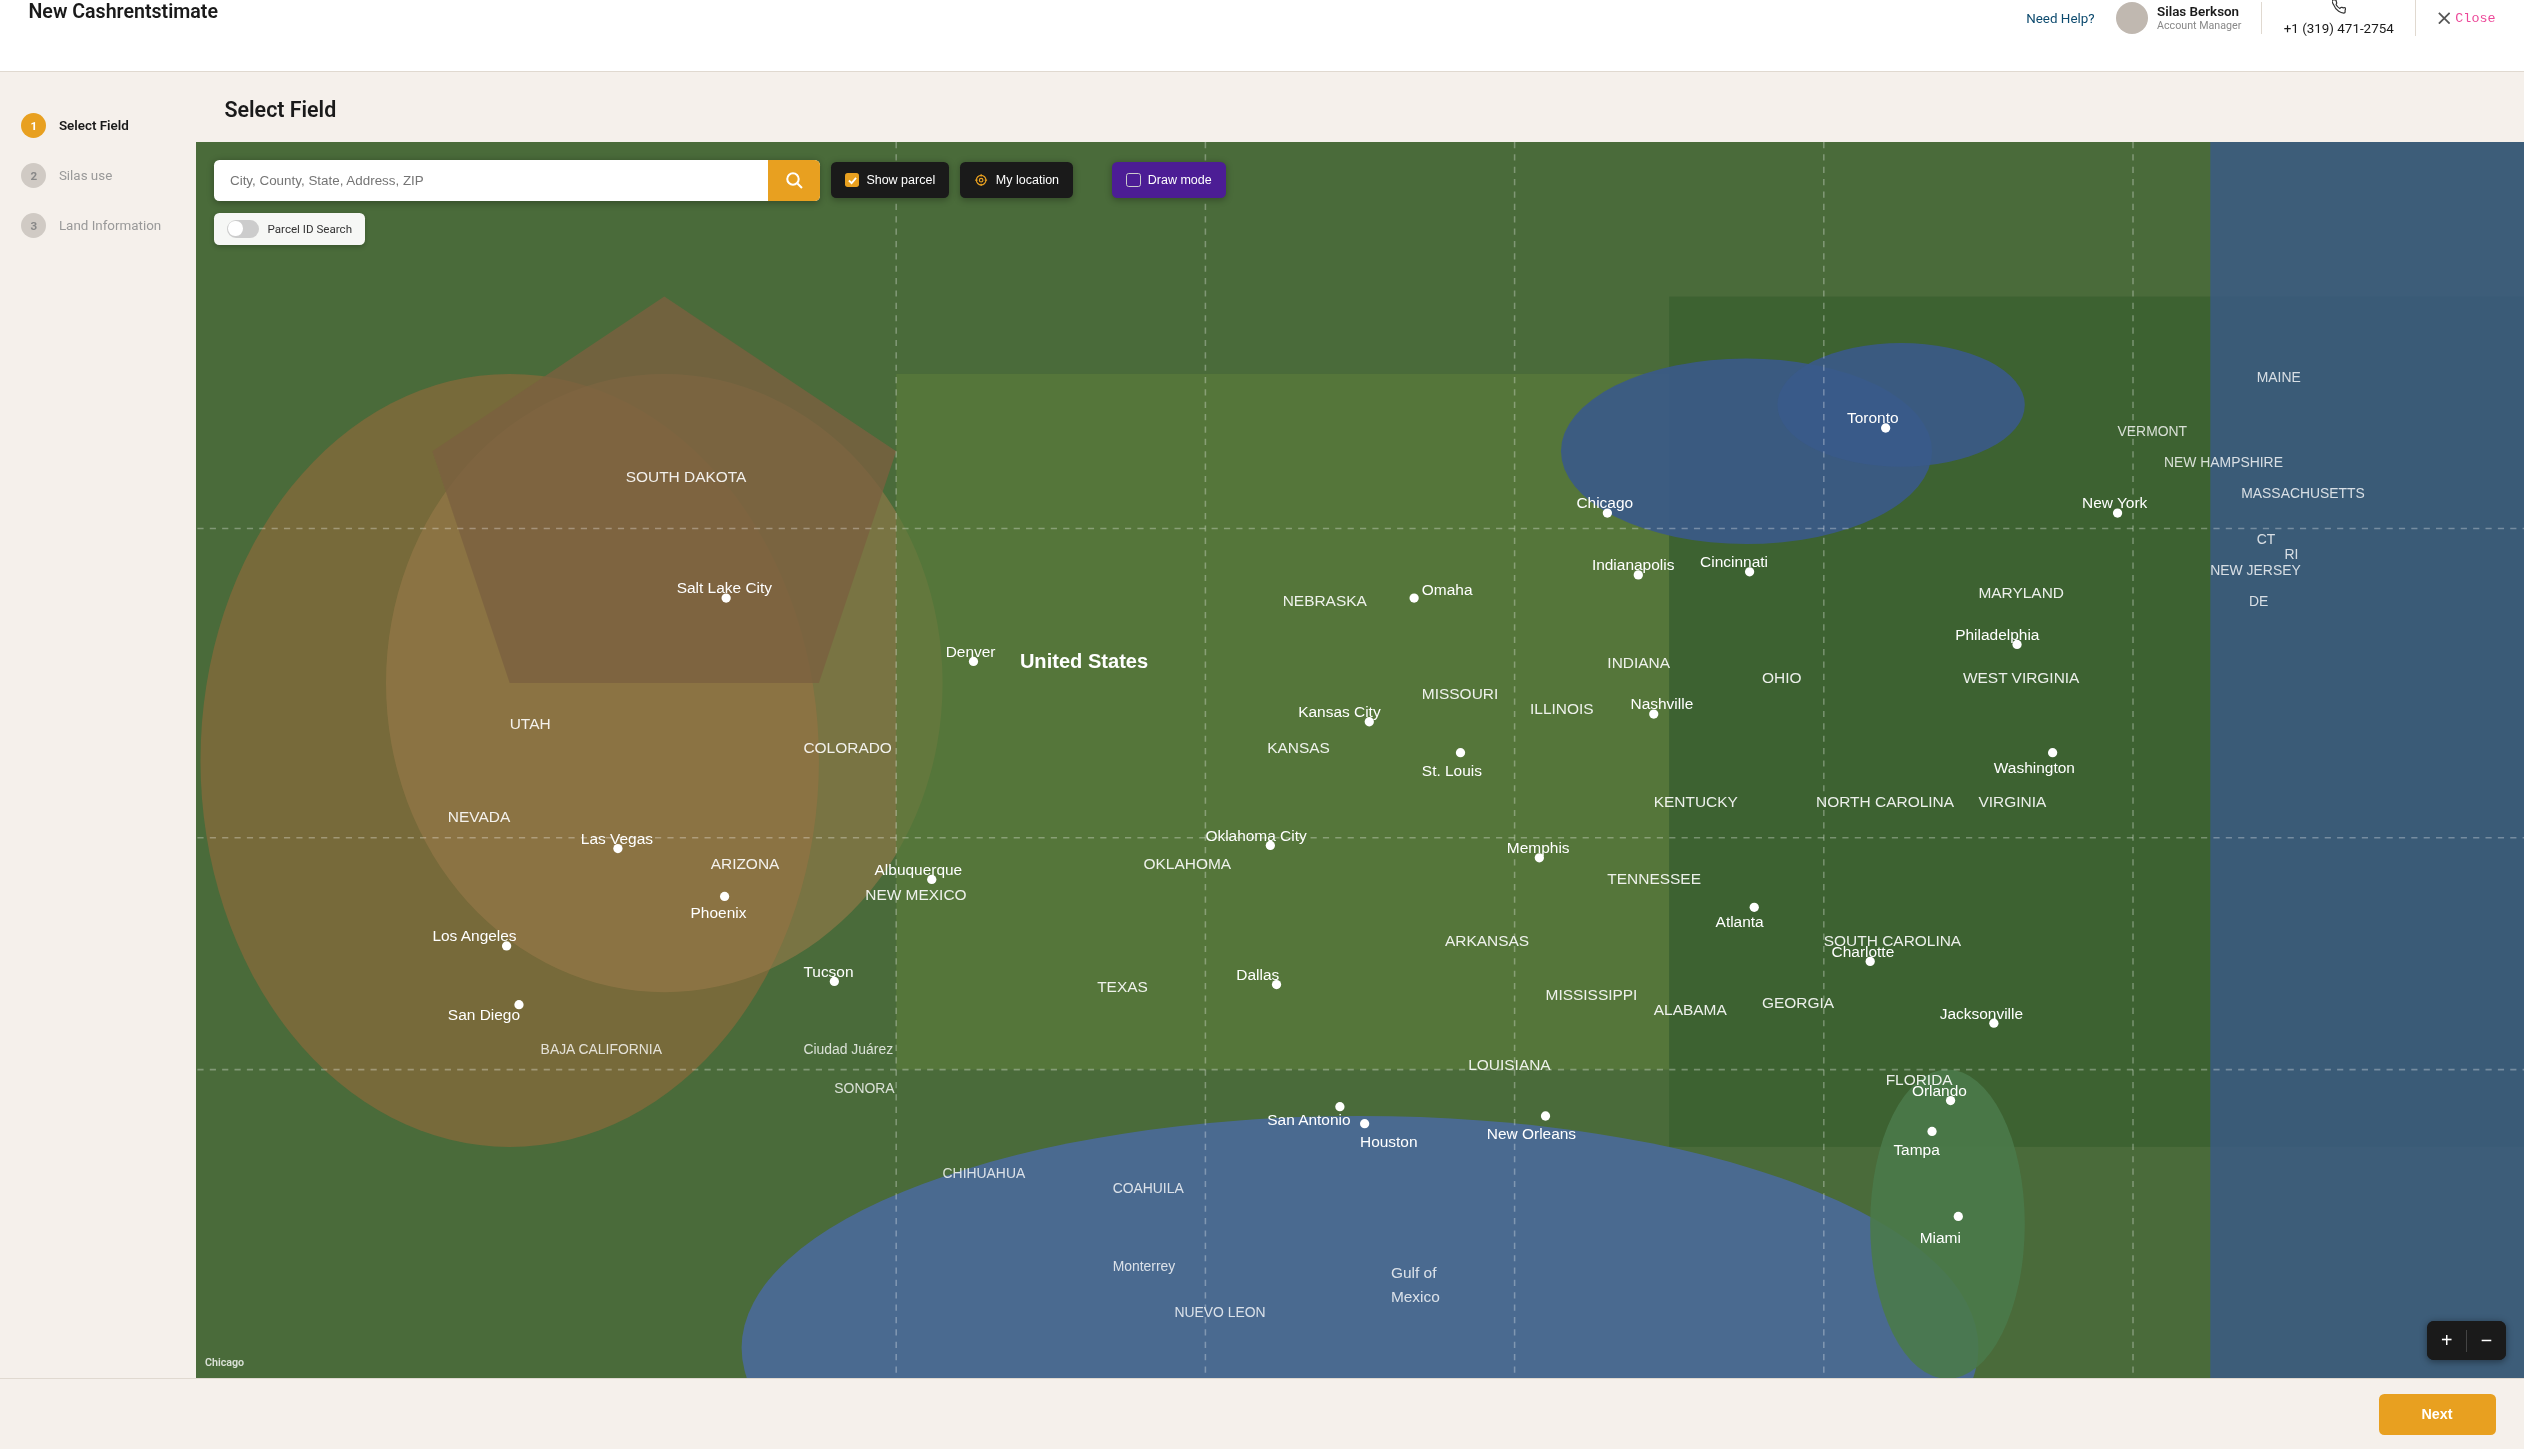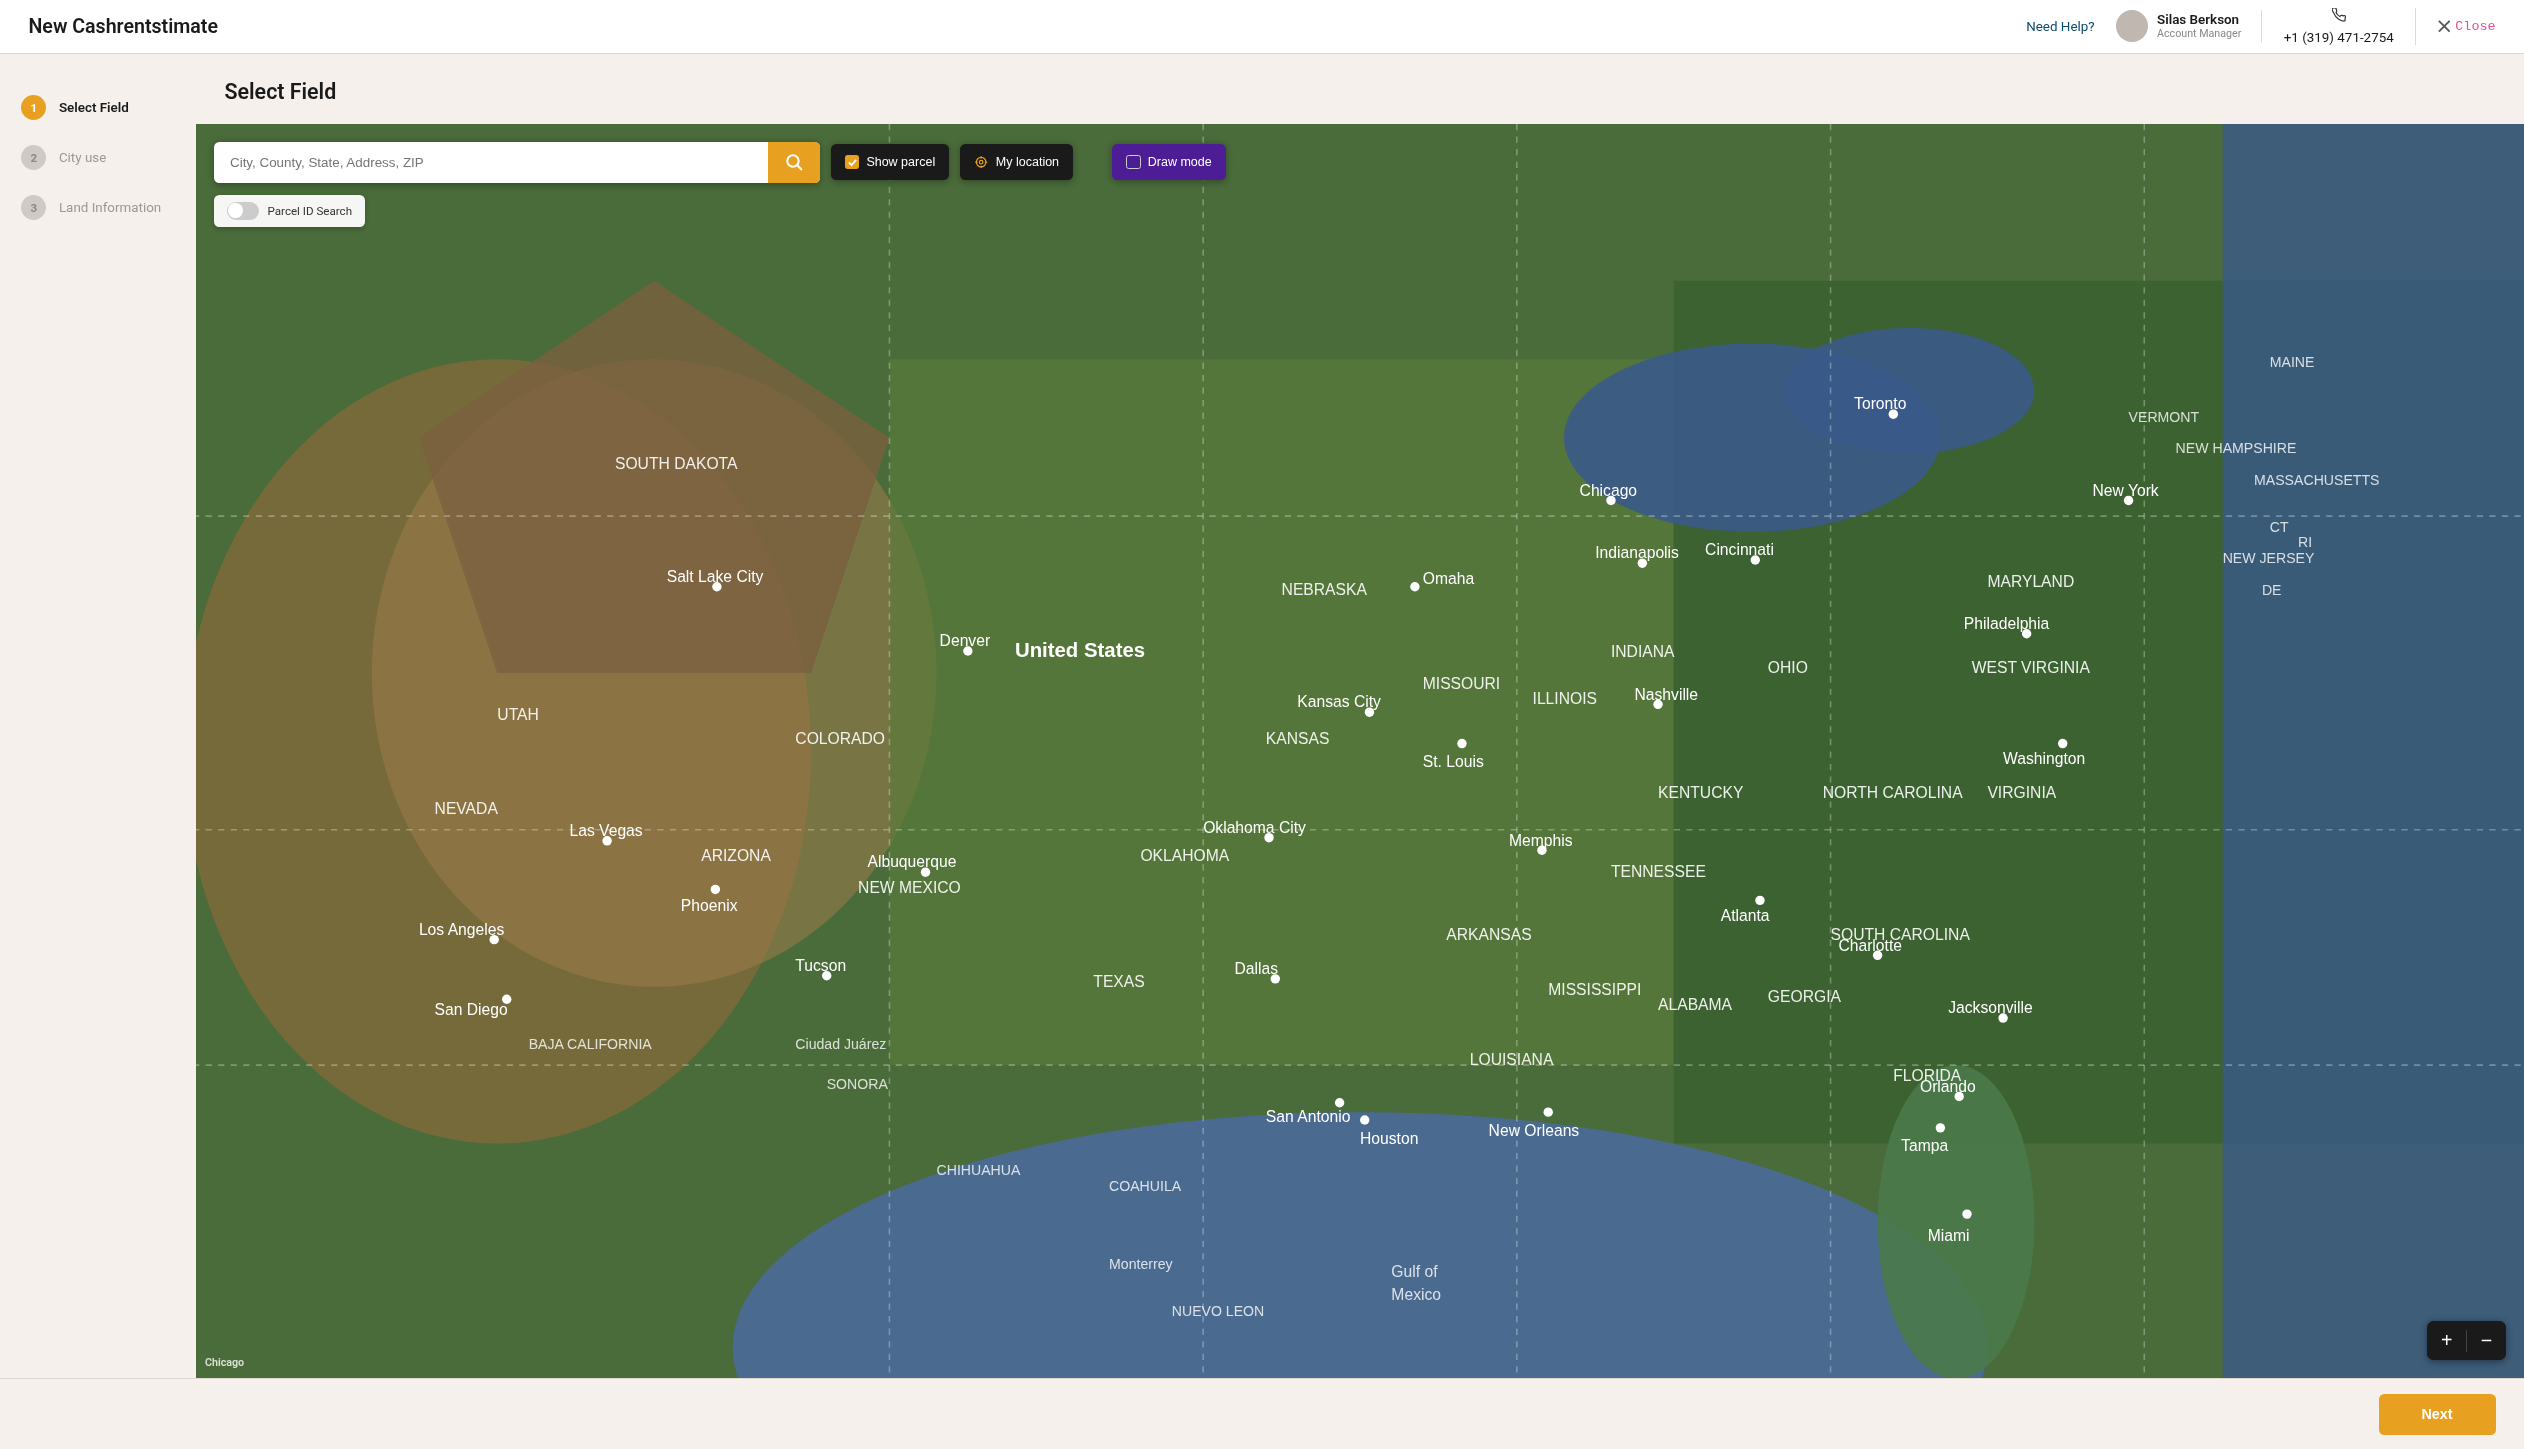--- a/index.html
+++ b/index.html
@@ -1,26 +1,26 @@
 <!DOCTYPE html>
 <html style="font-size:14.3px"><head>
   <meta charset="utf-8">
   <style>
     * { box-sizing: border-box; margin: 0; padding: 0; }
     body { font-family: -apple-system, BlinkMacSystemFont, 'Segoe UI', Roboto, sans-serif; background: #f5f0eb; height: 100vh; display: flex; flex-direction: column; overflow: hidden; }
 
     
     .header {
       display: flex;
-      align-items: center;
+      align-items: flex-start;
       justify-content: space-between;
       background: #fff;
       border-bottom: 0.9px solid #e0d9d0;
       padding: 0 28.5px;
-      height: 54px;
+      height: 72px;
       flex-shrink: 0;
     }
     .header-title {
       font-size: 19.6px;
       font-weight: 600;
       color: #1a1a1a;
     }
     .header-right {
       display: flex;
       align-items: center;
@@ -374,21 +374,21 @@
     <div class="sidebar-item">
       <div class="step-circle active">
         <span>1</span>
       </div>
       <span class="step-label active">Select Field</span>
     </div>
     <div class="sidebar-item">
       <div class="step-circle inactive">
         <span>2</span>
       </div>
-      <span class="step-label inactive">City use</span>
+      <span class="step-label inactive">Silas use</span>
     </div>
     <div class="sidebar-item">
       <div class="step-circle inactive">
         <span>3</span>
       </div>
       <span class="step-label inactive">Land Information</span>
     </div>
   </aside>
 
   <div class="content">

